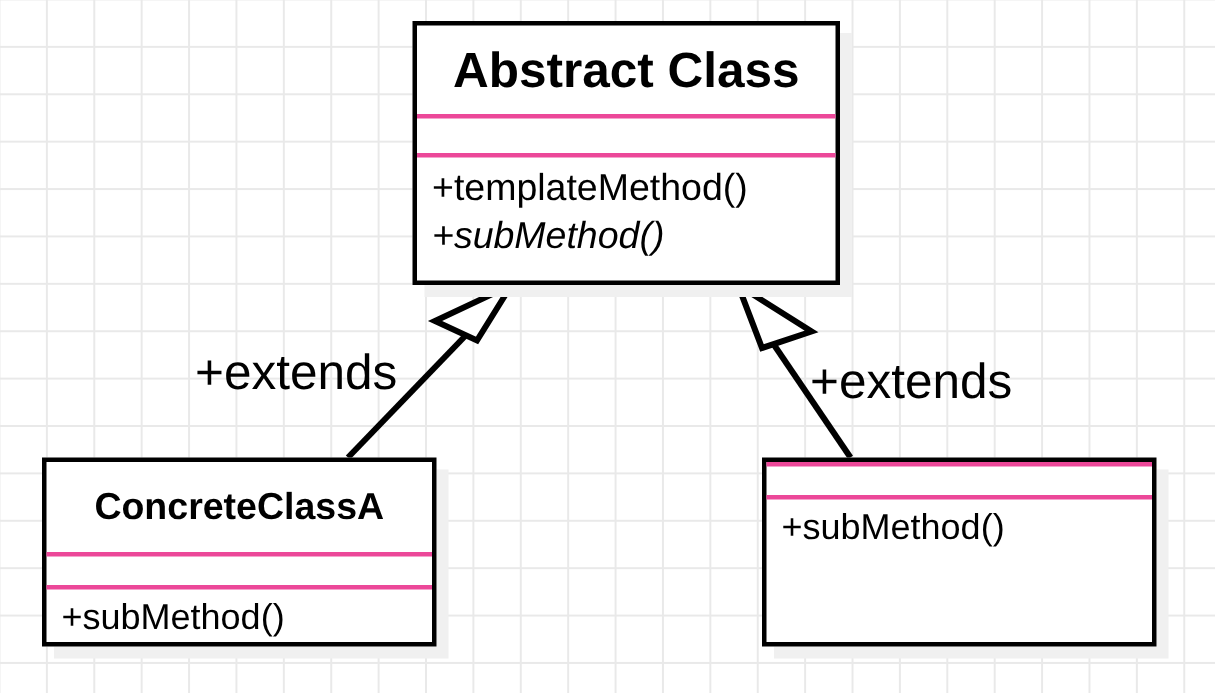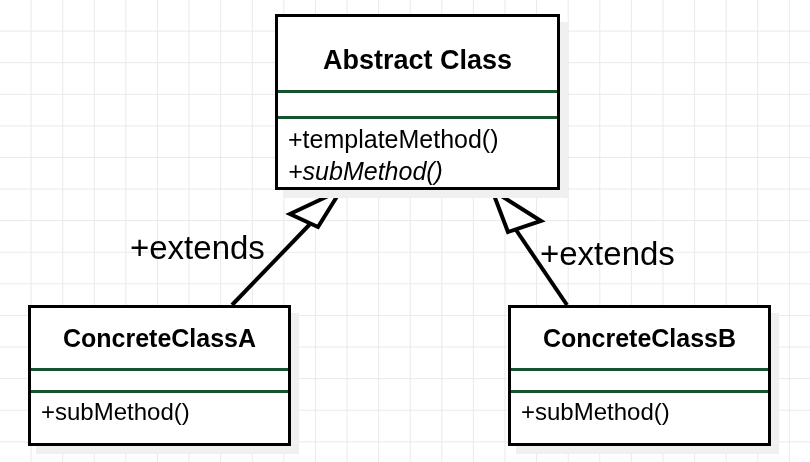--- a/index.html
+++ b/index.html
@@ -47,21 +47,21 @@
 
   .class-name {
     text-align: center;
     font-weight: bold;
     color: #000000;
     white-space: nowrap;
     overflow: hidden;
   }
 
   .compartment-divider {
-    border-top: 3px solid #14532d;
+    border-top: 3px solid #ec4899;
   }
 
   .attributes {
     box-sizing: border-box;
   }
 
   .operations {
     box-sizing: border-box;
   }
 
@@ -79,39 +79,38 @@
   
   #class-abstract {
     left: 275px;
     top: 14px;
     width: 285px;
     height: 176px;
   }
   #class-abstract .class-name {
     height: 59px;
     line-height: 59px;
-    font-size: 27px;
-    margin-top: 14px;
+    font-size: 33px;
   }
   #class-abstract .attributes {
     height: 26px;
   }
   #class-abstract .operations {
     padding: 4px 10px 0 10px;
   }
   #class-abstract .member {
     font-size: 25px;
     line-height: 32px;
   }
 
   
   #class-concrete-a, #class-concrete-b {
     top: 305px;
     width: 263px;
-    height: 141px;
+    height: 126px;
   }
   #class-concrete-a { left: 28px; }
   #class-concrete-b { left: 508px; }
 
   .concrete .class-name {
     height: 60px;
     line-height: 60px;
     font-size: 25px;
   }
   .concrete .attributes {
@@ -182,21 +181,20 @@
 
     <div class="attributes compartment-divider"></div>
 
     <div class="operations compartment-divider">
       <div class="member">+subMethod()</div>
     </div>
   </div>
 
   <div class="uml-class concrete" id="class-concrete-b">
 
-    <div class="class-name">ConcreteClassB</div>
 
     <div class="attributes compartment-divider"></div>
 
     <div class="operations compartment-divider">
       <div class="member">+subMethod()</div>
     </div>
   </div>
 
 </div>
 

